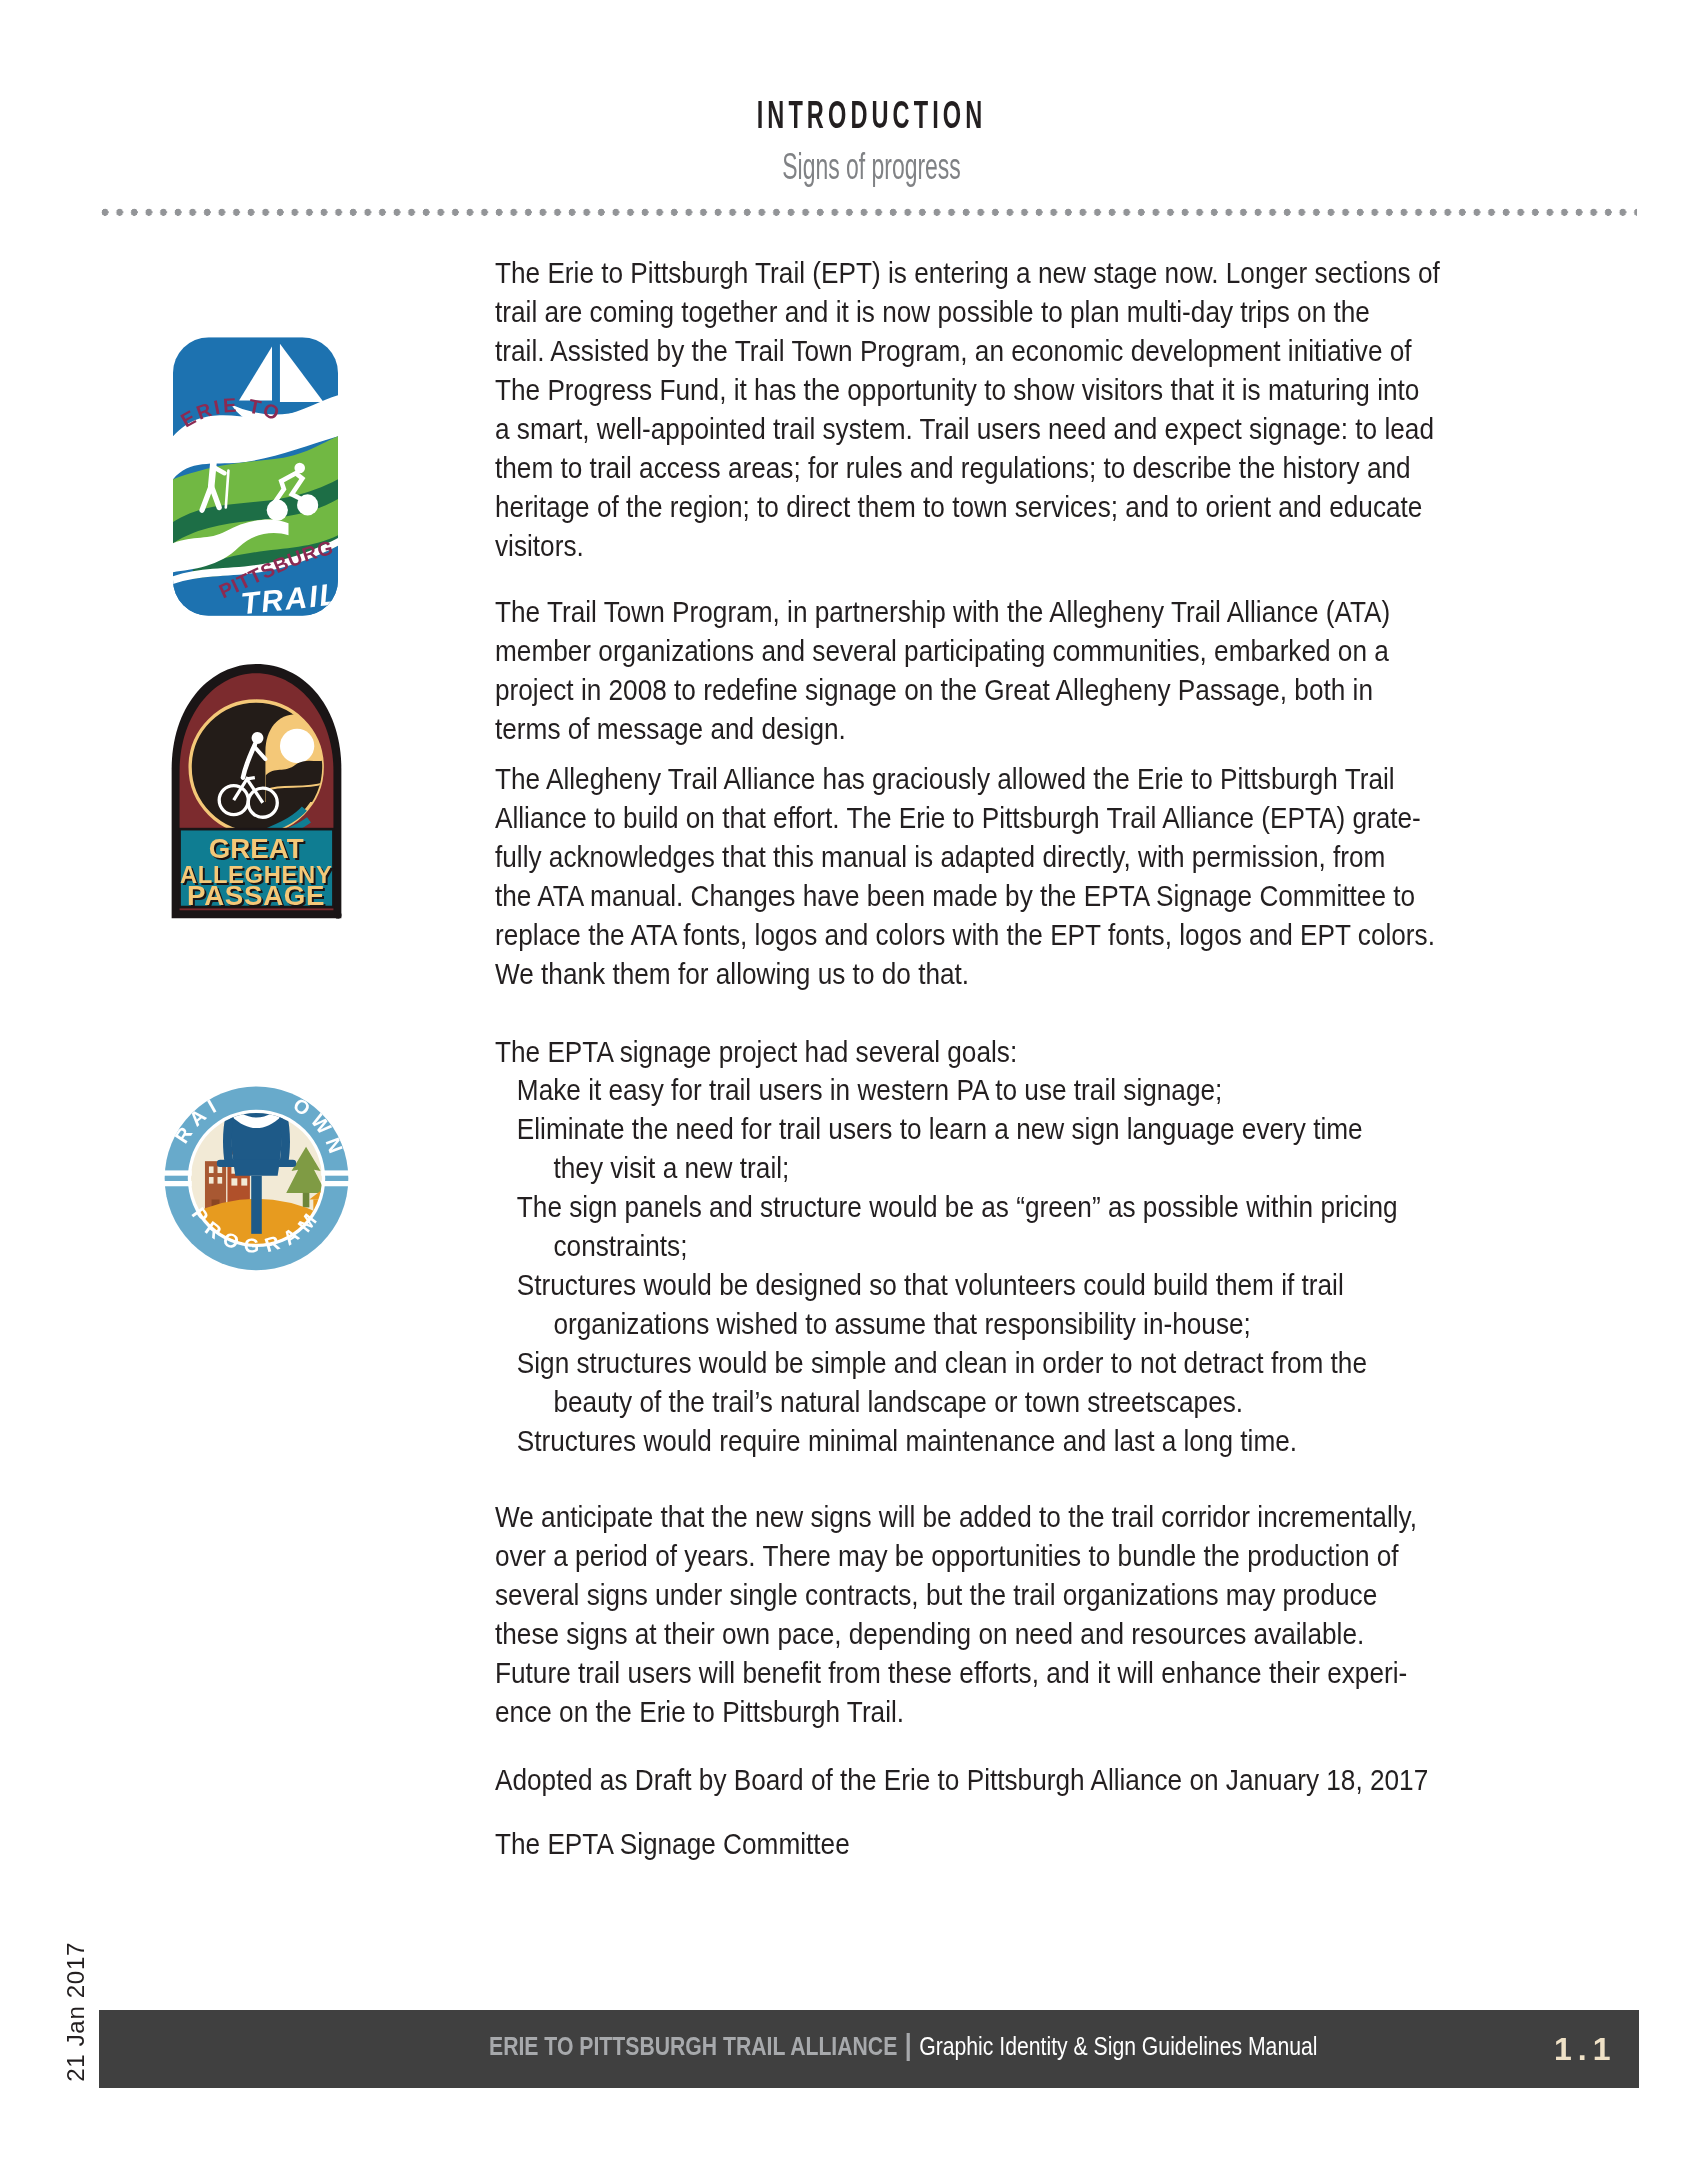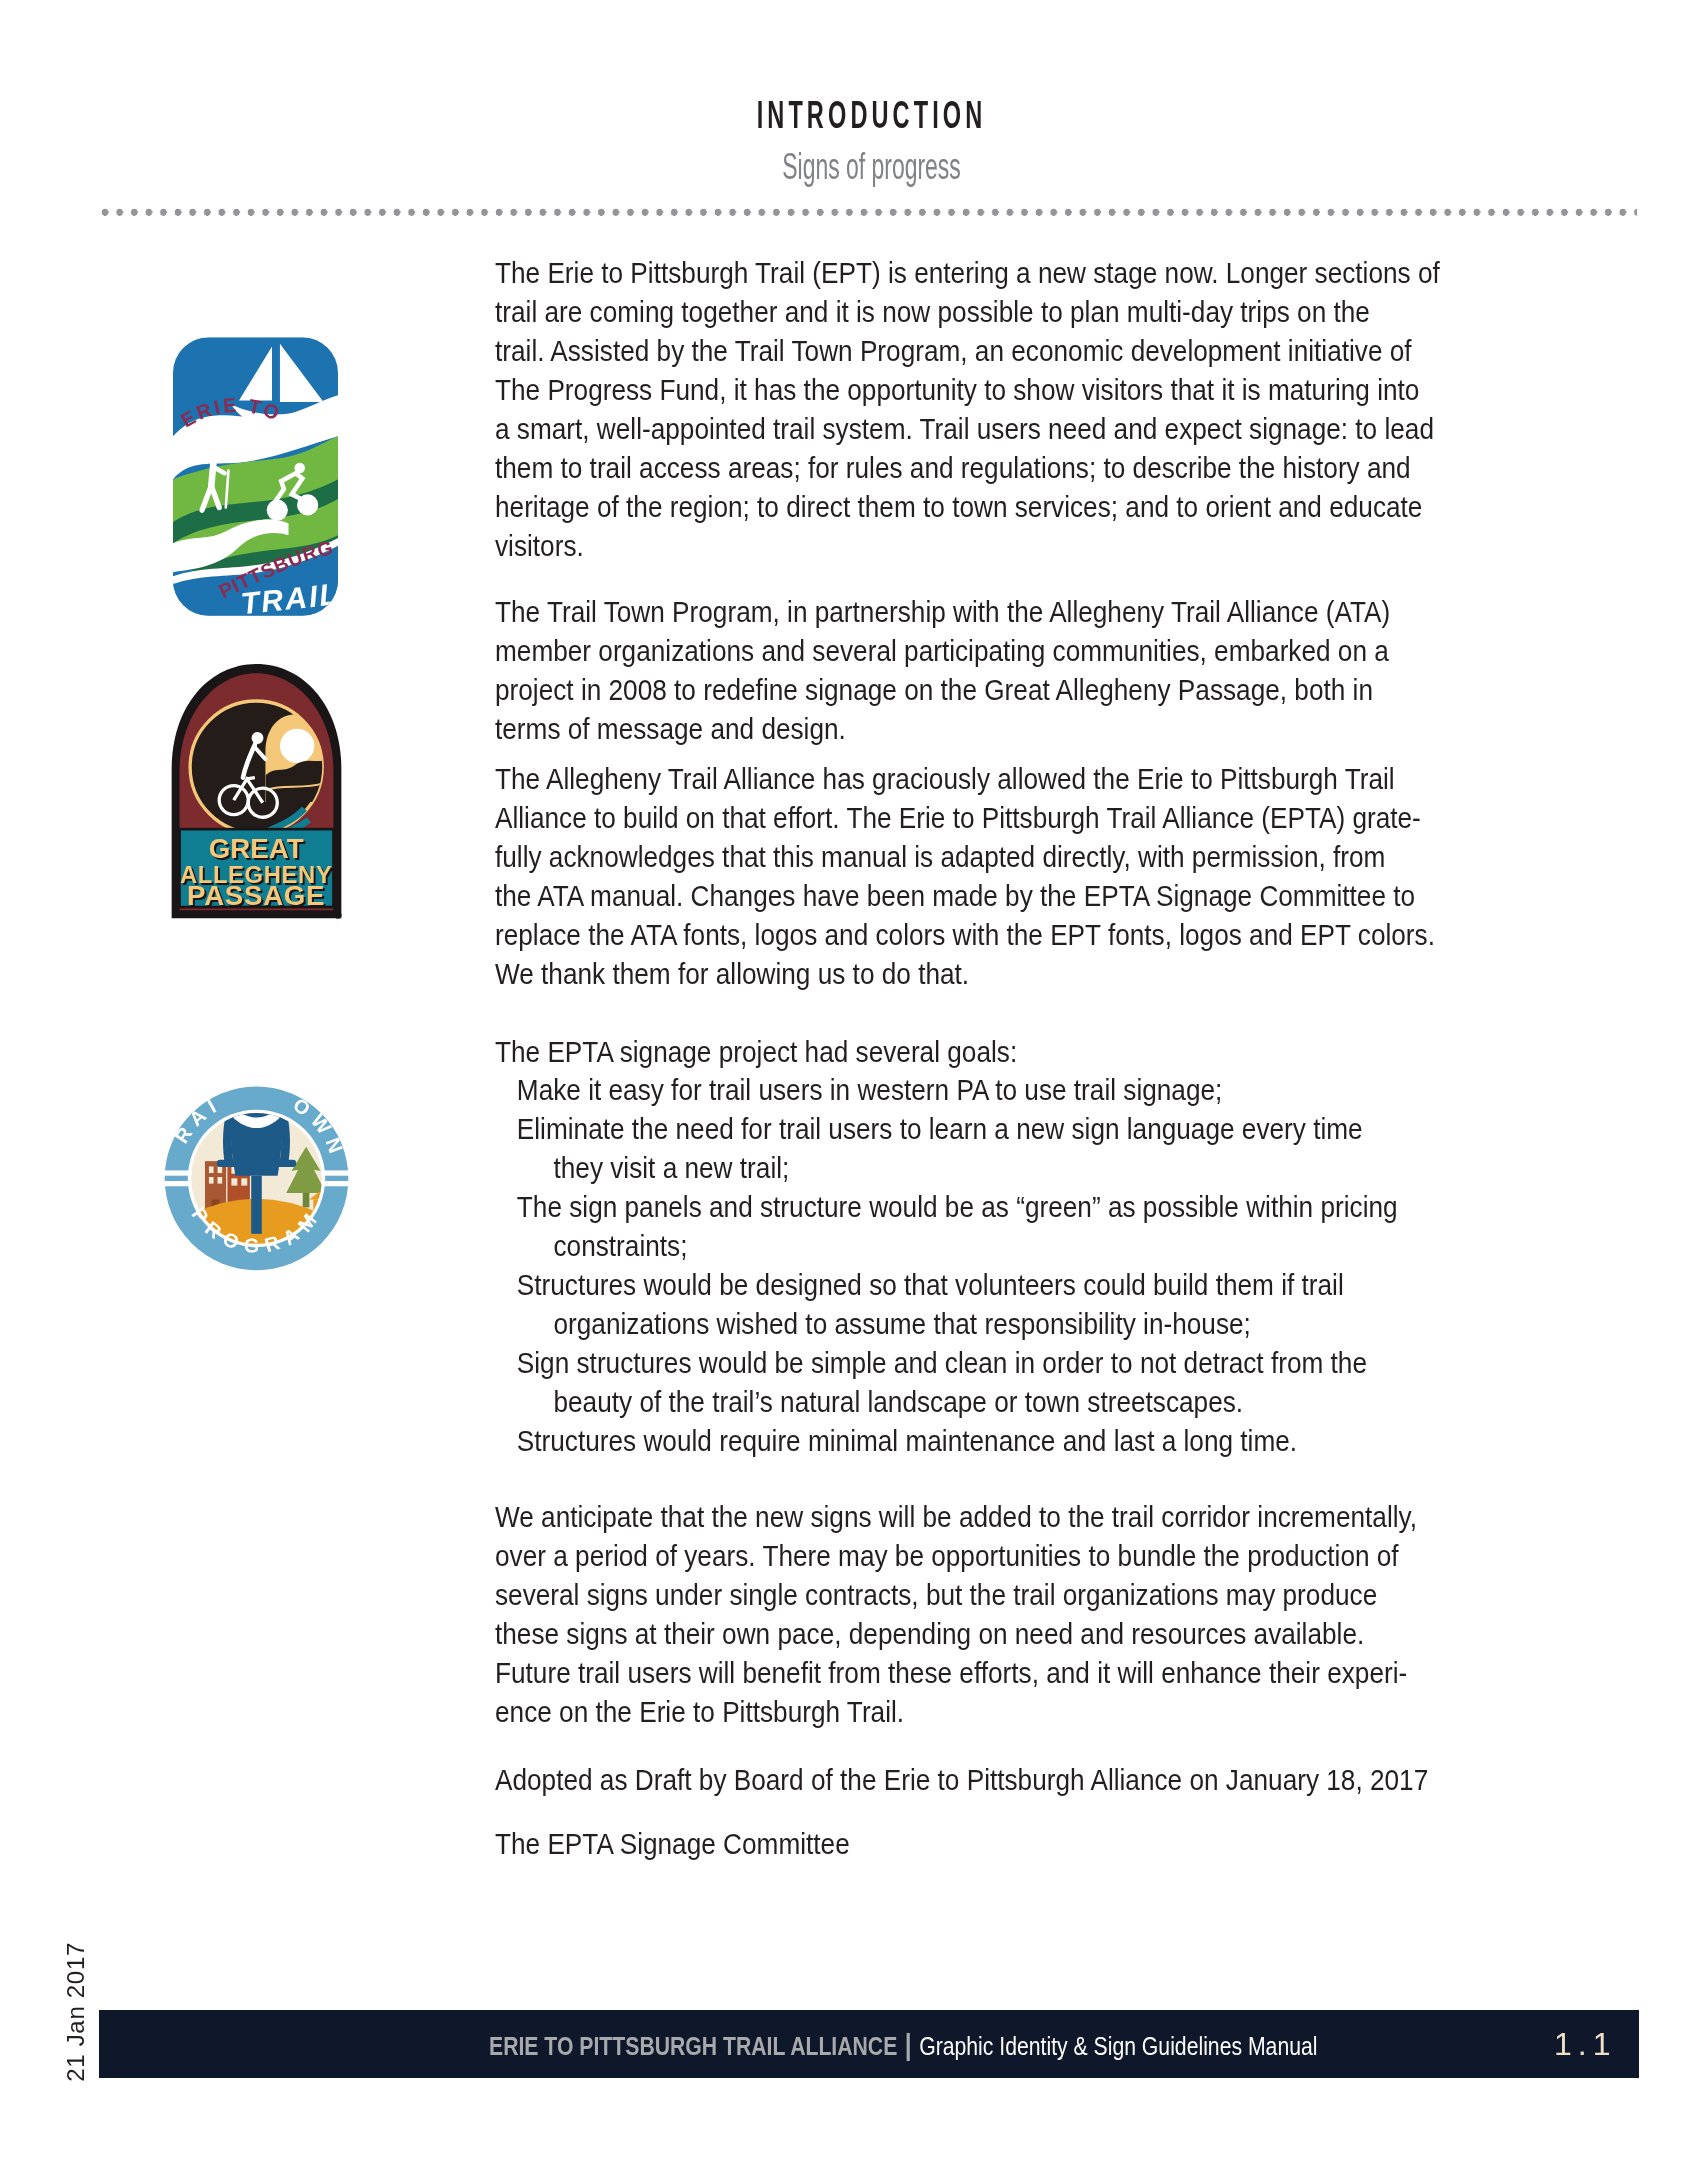--- a/index.html
+++ b/index.html
@@ -40,36 +40,36 @@
     position:absolute;left:495px;top:0;width:1270px;height:2183px;
     transform:scaleX(0.873);transform-origin:left top;
     font-size:30px;line-height:39px;
   }
   .para{position:absolute;left:0;white-space:pre;}
   .line{height:39px;white-space:pre;}
   .g-first{margin-left:25px;}
   .g-wrap{margin-left:67px;}
   
   .footer-bar{
-    position:absolute;left:99px;top:2010px;width:1540px;height:68px;
-    background:#0f172a;
+    position:absolute;left:99px;top:2010px;width:1540px;height:78px;
+    background:#404040;
     text-align:right;
   }
   .footer-text{
     position:absolute;left:390px;top:0;height:73px;
     display:flex;align-items:center;
     transform:scaleX(0.8);transform-origin:left center;
     white-space:pre;
   }
   .footer-alliance{font-size:26.5px;font-weight:bold;color:#a7a9ac;}
   .footer-sep{width:3.3px;height:28px;background:#a7a9ac;margin:0 12px;}
   .footer-manual{font-size:26.5px;color:#ffffff;}
   .footer-page-number{
     position:absolute;right:22.5px;top:50%;transform:translateY(-50%);
-    font-size:32px;font-weight:normal;letter-spacing:6px;color:#efe1c6;
+    font-size:32px;font-weight:bold;letter-spacing:6px;color:#efe1c6;
   }
   .vertical-date{
     position:absolute;left:62px;bottom:101px;
     writing-mode:vertical-rl;transform:rotate(180deg);
     font-size:24px;letter-spacing:0.7px;color:#231f20;white-space:pre;
   }
   svg text{font-family:"Liberation Sans",sans-serif;}
 </style>
 </head>
 <body>

